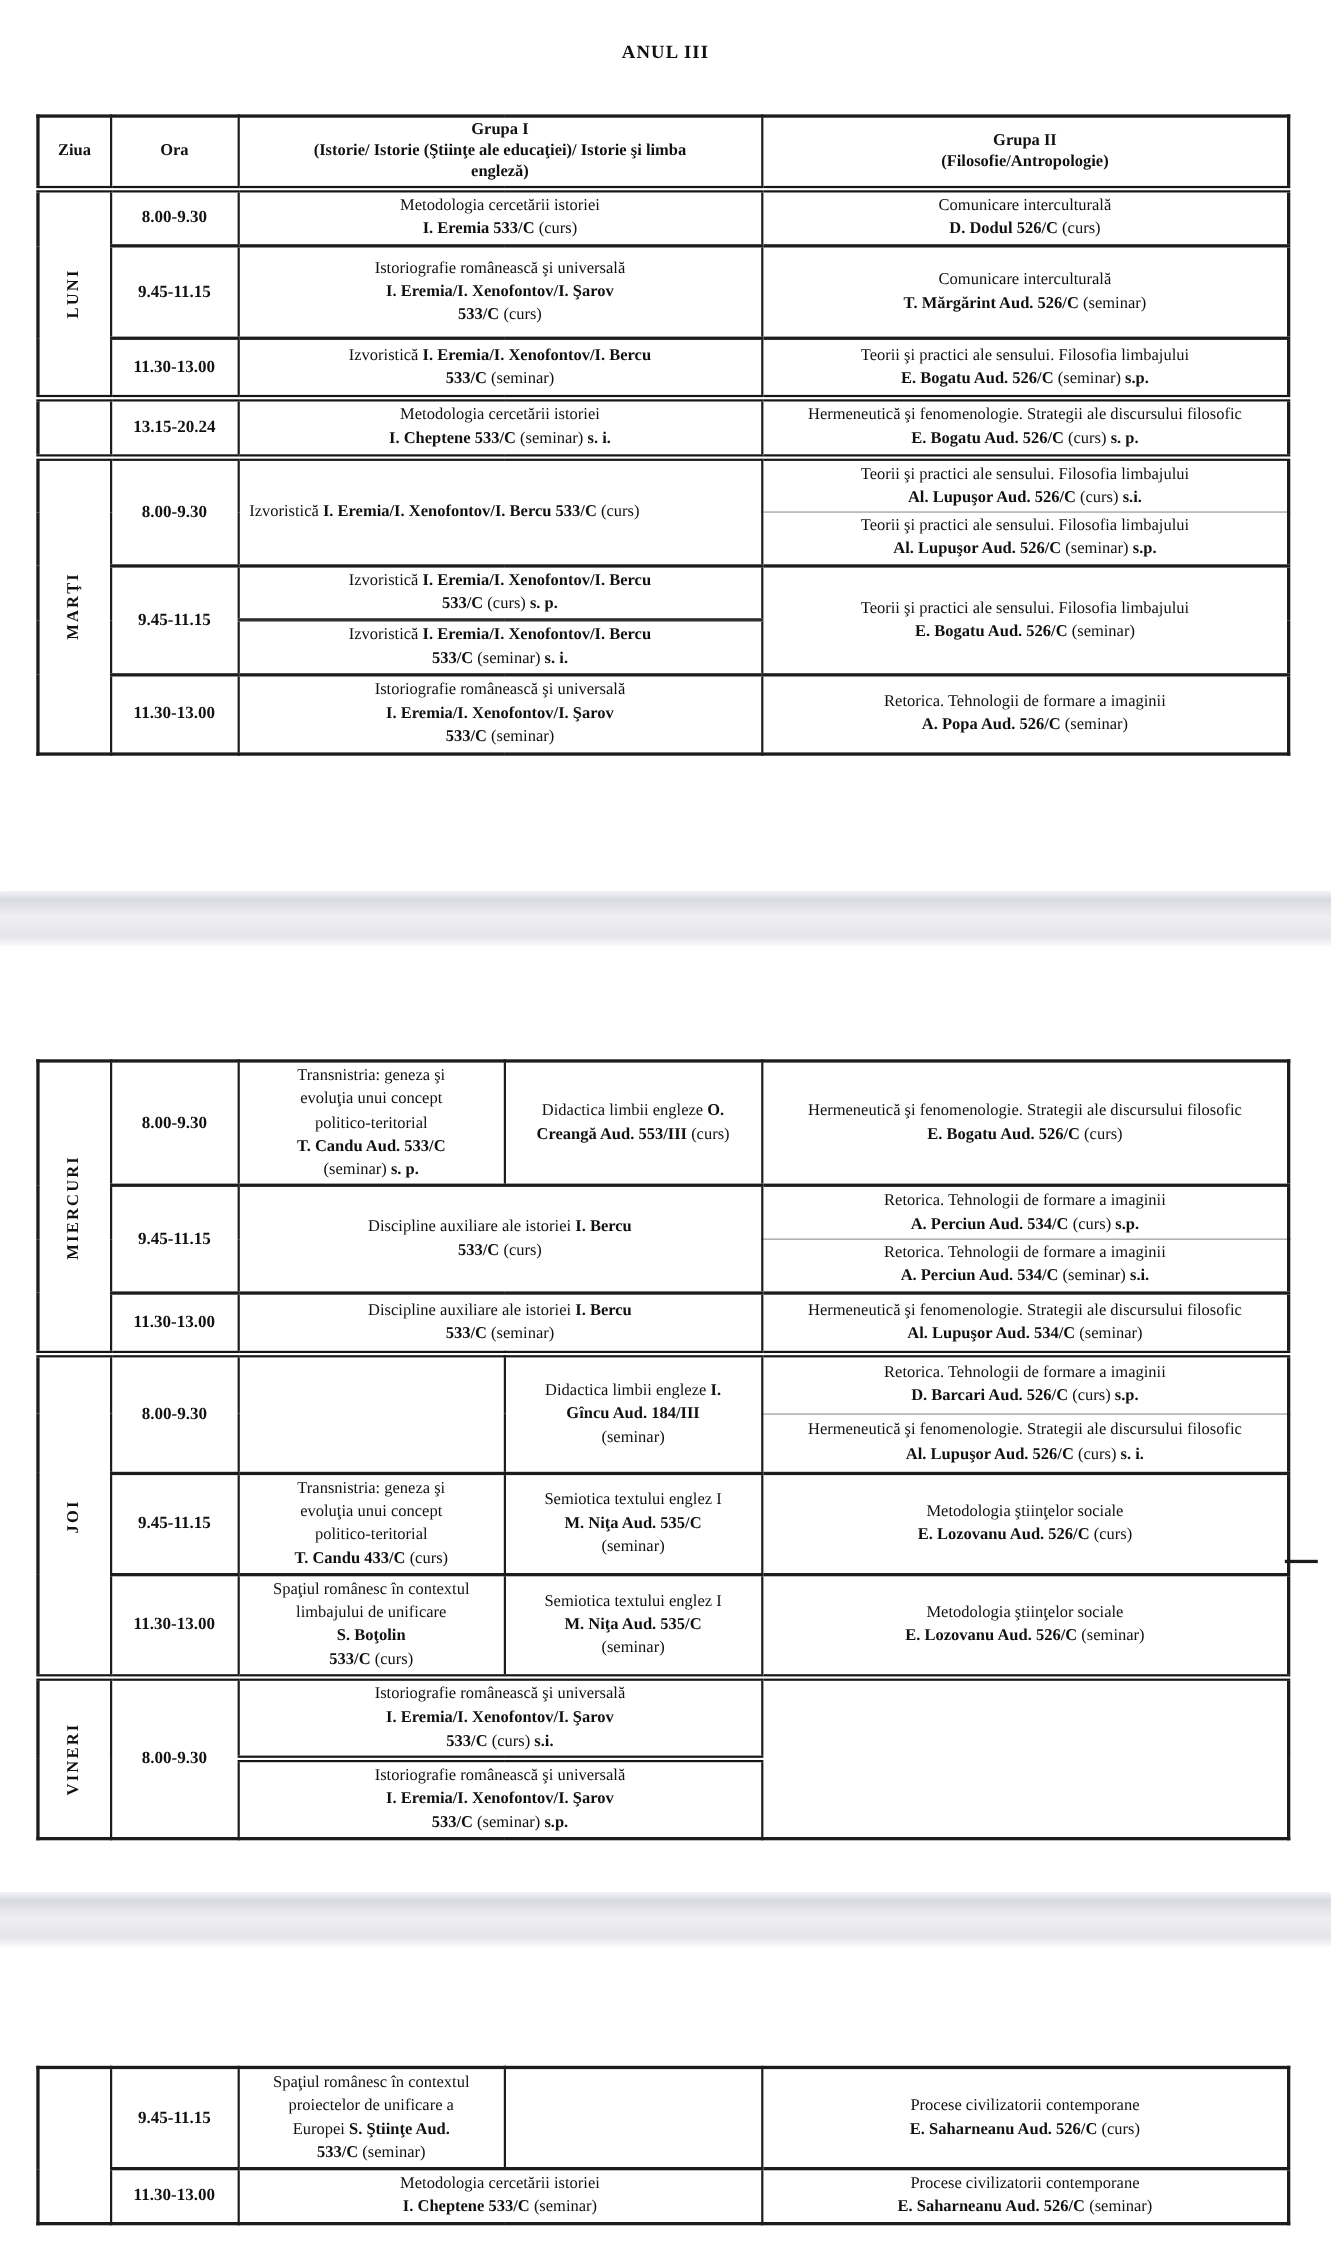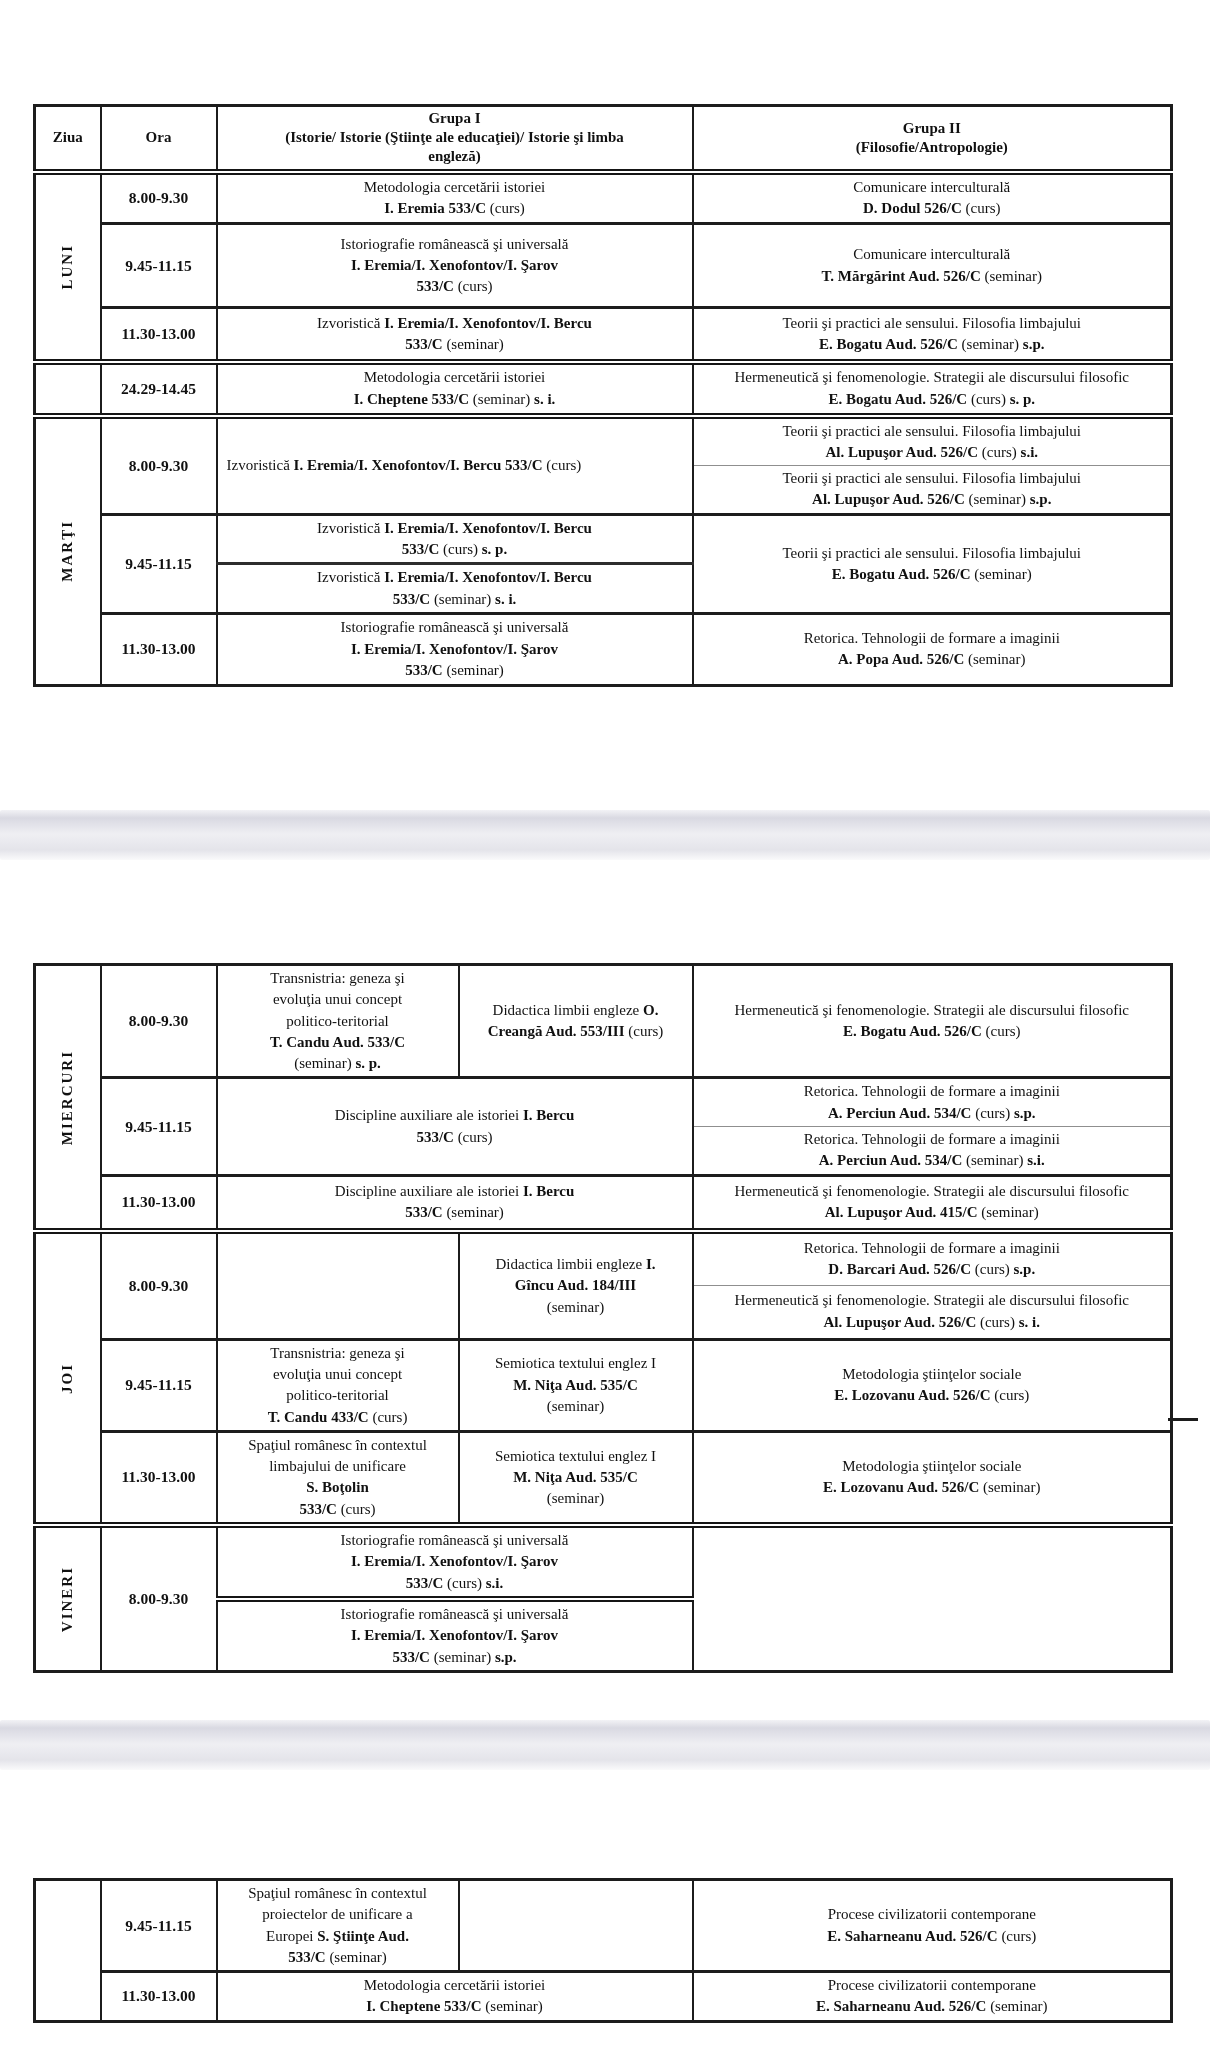--- a/index.html
+++ b/index.html
@@ -52,20 +52,21 @@
   #pagebar2{top:1720px;}
   .artifact-line{
     position:absolute;left:1168px;top:1418px;width:30px;height:3px;background:#1c1c1c;
   }
 </style>
 </head>
 <body>
 
 <div class="stage">
 
+  <div class="doc-title">ANUL III</div>
 
   <table class="tt" id="table1">
     <colgroup>
       <col style="width:66px">
         <col style="width:116px">
       <col style="width:242px">
         <col style="width:234px">
         <col style="width:479px">
     </colgroup>
     <tbody>
@@ -114,21 +115,21 @@
             <div class="ln"><span>Izvoristică </span><span class="b">I. Eremia/I. Xenofontov/I. Bercu</span></div>
             <div class="ln"><span class="b">533/C </span><span>(seminar)</span></div>
           </td>
       <td class="db">
             <div class="ln"><span>Teorii şi practici ale sensului. Filosofia limbajului</span></div>
             <div class="ln"><span class="b">E. Bogatu Aud. 526/C </span><span>(seminar) </span><span class="b">s.p.</span></div>
           </td>
     </tr>
     <tr style="height:54px">
       <td class="ziua db"></td>
-      <td class="ora db">24.29-14.45</td>
+      <td class="ora db">13.15-20.24</td>
       <td class="db" colspan="2">
             <div class="ln"><span>Metodologia cercetării istoriei</span></div>
             <div class="ln"><span class="b">I. Cheptene 533/C </span><span>(seminar) </span><span class="b">s. i.</span></div>
           </td>
       <td class="db">
             <div class="ln"><span>Hermeneutică şi fenomenologie. Strategii ale discursului filosofic</span></div>
             <div class="ln"><span class="b">E. Bogatu Aud. 526/C </span><span>(curs) </span><span class="b">s. p.</span></div>
           </td>
     </tr>
     <tr style="height:46px">
@@ -232,21 +233,21 @@
           </td>
     </tr>
     <tr style="height:56px">
       <td class="ora db">11.30-13.00</td>
       <td class="db" colspan="2">
             <div class="ln"><span>Discipline auxiliare ale istoriei </span><span class="b">I. Bercu</span></div>
             <div class="ln"><span class="b">533/C </span><span>(seminar)</span></div>
           </td>
       <td class="db">
             <div class="ln"><span>Hermeneutică şi fenomenologie. Strategii ale discursului filosofic</span></div>
-            <div class="ln"><span class="b">Al. Lupuşor Aud. 415/C </span><span>(seminar)</span></div>
+            <div class="ln"><span class="b">Al. Lupuşor Aud. 534/C </span><span>(seminar)</span></div>
           </td>
     </tr>
     <tr style="height:54px">
       <td class="ziua db" rowspan="4">
             <div class="vert">JOI</div>
           </td>
       <td class="ora rb" rowspan="2">8.00-9.30</td>
       <td class="rb" rowspan="2"></td>
       <td class="rb" rowspan="2">
             <div class="ln"><span>Didactica limbii engleze </span><span class="b">I.</span></div>

